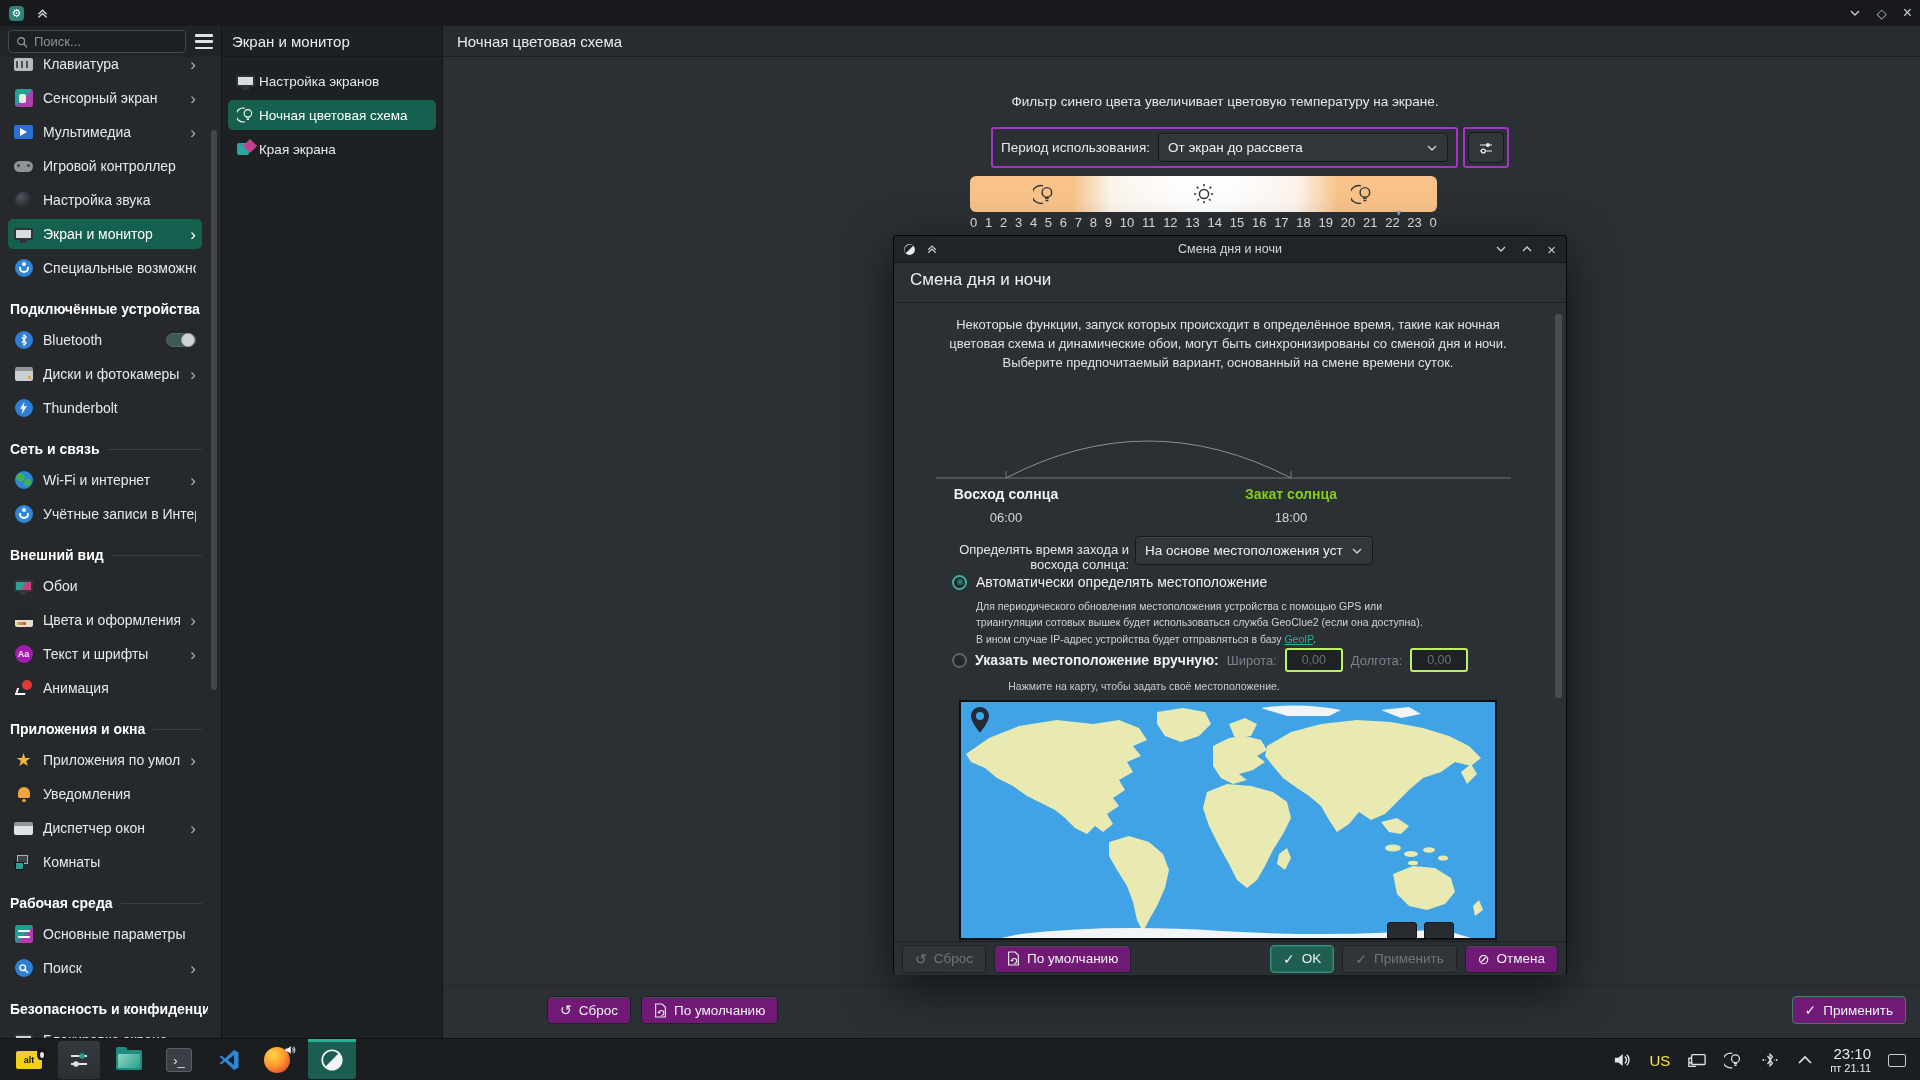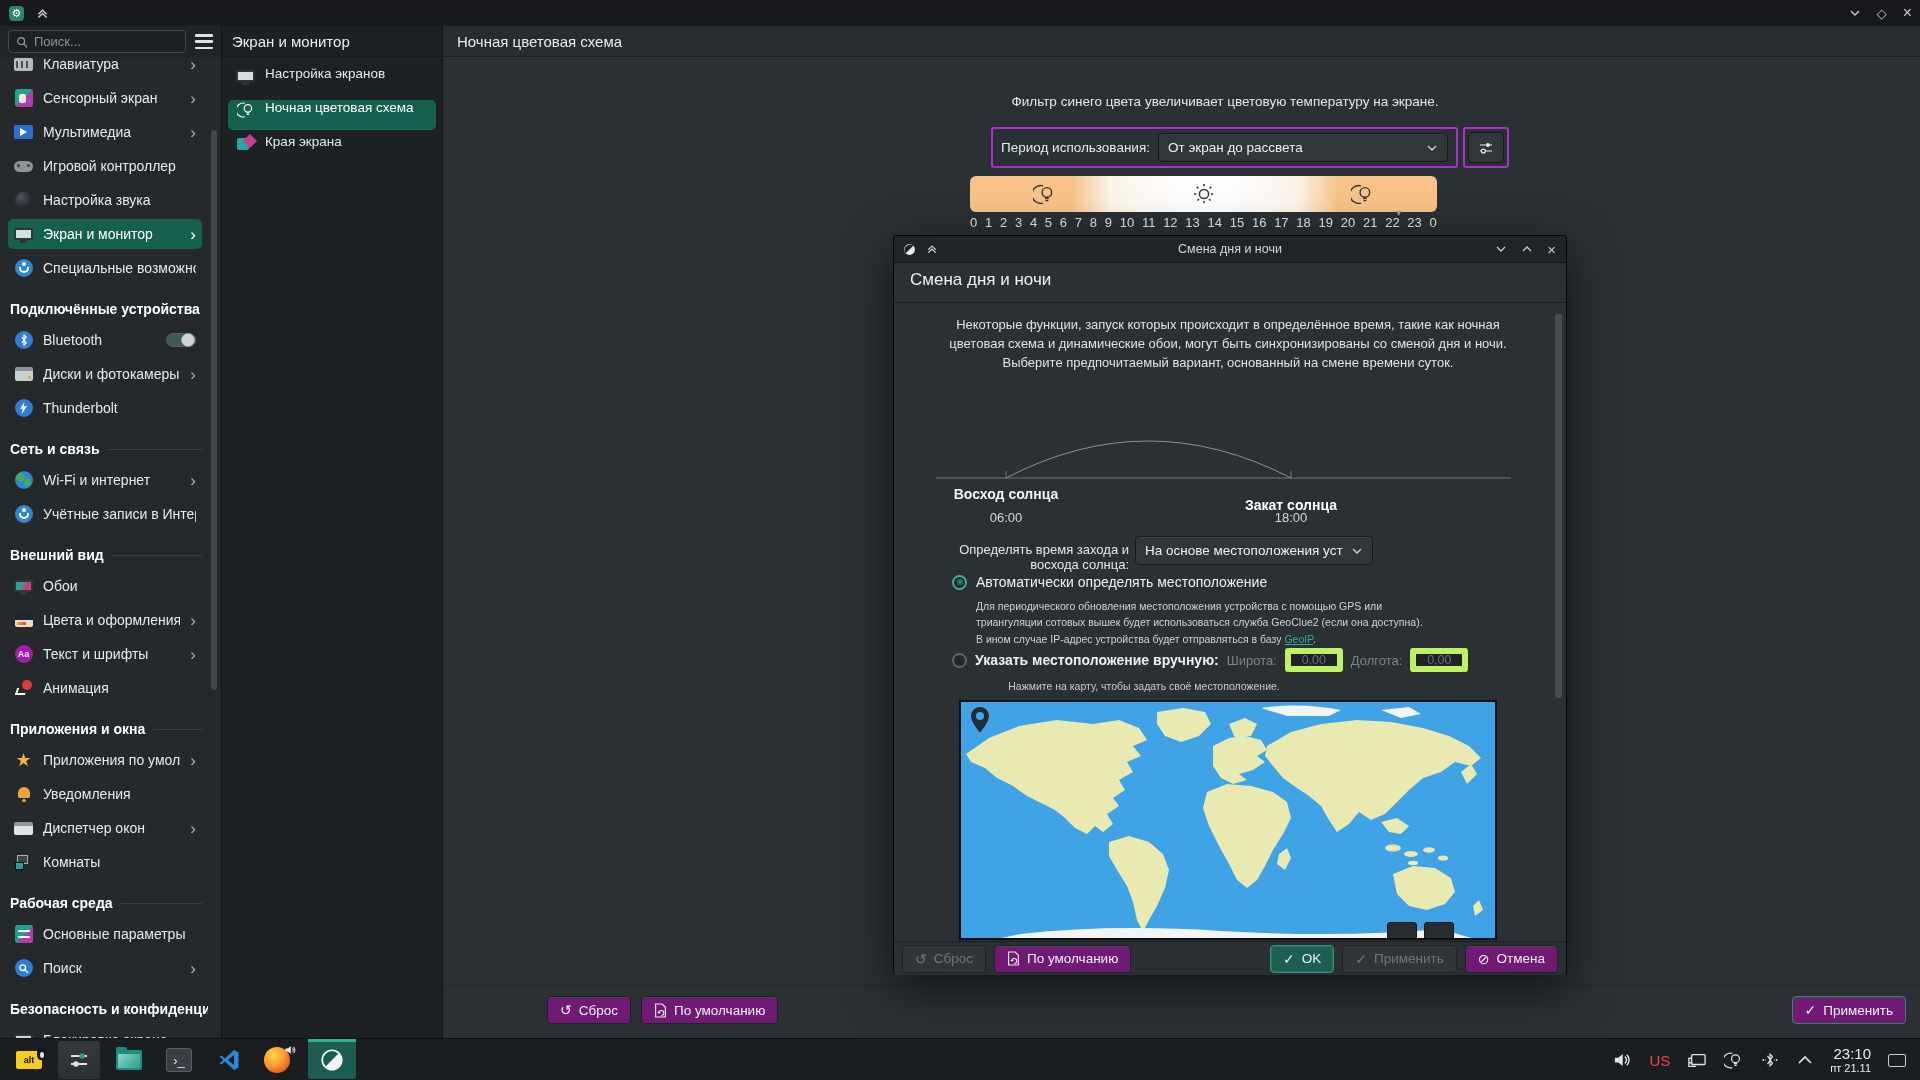--- a/index.html
+++ b/index.html
@@ -83,21 +83,21 @@
   .ic-rooms i{position:absolute;left:2px;top:0;width:11px;height:9px;background:#3e444a;border:1px solid #aab1b6;}
   .ic-rooms b{position:absolute;left:0;bottom:0;width:9px;height:8px;background:#2aa196;border:1px solid #0f1214;}
   .ic-quick{width:18px;height:18px;border-radius:3px;background:linear-gradient(135deg,#1f9e90 55%,#b13cae 55%);position:relative;}
   .ic-quick i,.ic-quick b{position:absolute;left:3px;height:2px;background:#fff;border-radius:1px;}
   .ic-quick i{top:5px;width:12px;}.ic-quick b{top:11px;width:12px;}
   .ic-lock{width:19px;height:12px;border:2px solid #32373c;background:#cfd4d8;border-radius:2px;}
   
   .toggle{width:30px;height:14px;border-radius:7px;background:#3e5a54;border:1px solid #55625e;position:relative;flex:0 0 30px;}
   .toggle i{position:absolute;right:0px;top:-1px;width:14px;height:14px;border-radius:50%;background:#cfd4d8;border:1px solid #9aa0a5;}
   
-  .mrow{display:flex;align-items:flex-start;height:30px;margin:4px 6px 0 6px;gap:10px;border-radius:5px;padding:0 8px;font-size:13.5px;color:#e6eaec;}
+  .mrow{display:flex;align-items:center;height:30px;margin:4px 6px 0 6px;gap:4px;border-radius:5px;padding:0 8px;font-size:13.5px;color:#e6eaec;}
   .mrow:first-child{margin-top:9px;}
   .mrow.sel{background:#15604e;color:#fff;}
   .ic-edges{width:18px;height:16px;position:relative;}
   .ic-edges i{position:absolute;left:0;top:2px;width:12px;height:12px;background:#28a7a0;border-radius:2px;}
   .ic-edges b{position:absolute;right:0;top:0;width:10px;height:10px;background:#c2408f;transform:rotate(45deg);}
   
   .intro{position:absolute;left:400px;top:37px;width:764px;text-align:center;font-size:13.5px;color:#e3e7ea;}
   .hl{border:2.5px solid #a733c9;border-radius:3px;}
   .period-box{position:absolute;left:548px;top:70px;width:467px;height:41px;display:flex;align-items:center;padding:0 8px;gap:8px;}
   .period-label{font-size:13.5px;color:#e6eaec;white-space:nowrap;}
@@ -130,35 +130,35 @@
   .dlg-tb{position:absolute;left:0;top:0;right:0;height:27px;background:#202327;border-bottom:1px solid #141719;
     display:flex;align-items:center;border-radius:3px 3px 0 0;}
   .dlg-tb .title{position:absolute;left:0;right:0;text-align:center;font-size:12.5px;color:#d3d7da;}
   .dlg-tb .lefticons{display:flex;align-items:center;gap:10px;margin-left:9px;z-index:1;}
   .dlg-tb .righticons{position:absolute;right:10px;display:flex;align-items:center;gap:14px;color:#c8cdd1;}
   .dlg-head{position:absolute;left:16px;top:34px;font-size:17px;color:#eef1f3;}
   .dlg-hdiv{position:absolute;left:0;right:0;top:66px;height:1px;background:#1c1f22;}
   .dlg-body-text{position:absolute;left:40px;top:80px;width:588px;text-align:center;font-size:13px;line-height:1.45;color:#dfe3e5;}
   .dlg-arc{position:absolute;left:40px;top:162px;}
   .sunrise-l{position:absolute;left:32px;top:250px;width:160px;text-align:center;font-weight:bold;font-size:14px;color:#f2f4f6;}
-  .sunset-l{position:absolute;left:317px;top:261px;width:160px;text-align:center;font-weight:bold;font-size:14px;color:#ffffff;}
+  .sunset-l{position:absolute;left:317px;top:250px;width:160px;text-align:center;font-weight:bold;font-size:14px;color:#84cc16;}
   .sunrise-t{position:absolute;left:32px;top:274px;width:160px;text-align:center;font-size:13px;color:#d4d8da;}
   .sunset-t{position:absolute;left:317px;top:274px;width:160px;text-align:center;font-size:13px;color:#d4d8da;}
   .detect-label{position:absolute;left:20px;top:306px;width:215px;text-align:right;font-size:13px;color:#e3e7ea;}
   .detect-select{position:absolute;left:241px;top:300px;width:238px;}
   .radio{width:15px;height:15px;border-radius:50%;border:2px solid #5b6368;flex:0 0 15px;position:relative;background:#24282b;}
   .radio.on{border-color:#3daf9c;}
   .radio.on::after{content:"";position:absolute;left:2.5px;top:2.5px;width:6px;height:6px;border-radius:50%;background:#e8f4f1;box-shadow:0 0 0 2px #1d6355 inset;background:#3daf9c;}
   .row-auto{position:absolute;left:58px;top:338px;display:flex;align-items:center;gap:9px;font-size:14px;color:#eef1f3;}
   .auto-desc{position:absolute;left:82px;top:362px;width:452px;font-size:10.5px;line-height:1.55;color:#cfd4d7;}
   .auto-desc a{color:#2fae9b;text-decoration:underline;}
   .row-manual{position:absolute;left:58px;top:412px;display:flex;align-items:center;gap:8px;}
   .row-manual .bold{font-weight:bold;font-size:14px;color:#eef1f3;}
   .row-manual .dim{font-size:13px;color:#7c838a;}
-  .coord{width:58px;height:24px;background:#1e2225;border:6px solid #bef264;border-radius:3px;
+  .coord{width:58px;height:24px;background:#1e2225;border:2px solid #bef264;border-radius:3px;
     color:#6a7075;font-size:12.5px;text-align:center;font-family:"Liberation Sans","DejaVu Sans",sans-serif;}
   .map-hint{position:absolute;left:58px;top:444px;width:384px;text-align:center;font-size:10.5px;color:#c7ccd0;}
   .map{position:absolute;left:65px;top:464px;width:538px;height:240px;border:2px solid #0e1011;background:#3fa3e6;overflow:hidden;}
   .map-pin{position:absolute;left:6px;top:4px;}
   .map-zoom{position:absolute;width:30px;height:19px;background:#282c30;border:1px solid #15181a;border-radius:3px;bottom:-3px;}
   .mz1{right:78px;} .mz2{right:41px;}
   .dlg-foot{position:absolute;left:0;right:0;top:705px;height:34px;background:#2a2f33;border-top:1px solid #1d2023;
     display:flex;align-items:center;padding:0 8px;gap:8px;border-radius:0 0 3px 3px;}
   .dlg-scroll{position:absolute;right:4px;top:78px;width:7px;height:384px;border-radius:3px;background:#474d52;}
   
@@ -171,21 +171,21 @@
     display:flex;align-items:center;justify-content:center;position:relative;}
   .alt-badge i{position:absolute;right:-4px;top:-4px;width:9px;height:13px;background:#14171a;border-radius:45% 45% 40% 40%;}
   .alt-badge i::after{content:"";position:absolute;left:2.5px;top:5px;width:4px;height:6px;background:#e8e3da;border-radius:50%;}
   .ff-icon{width:26px;height:26px;border-radius:50%;background:radial-gradient(circle at 35% 30%,#ffd54a 0%,#ff9a2e 45%,#e4572e 78%,#b23b7c 100%);position:relative;}
   .folder-icon{width:26px;height:20px;background:#1f8d7f;border-radius:2px;position:relative;}
   .folder-icon::before{content:"";position:absolute;left:0;top:-3px;width:11px;height:4px;background:#1f8d7f;border-radius:2px 2px 0 0;}
   .folder-icon::after{content:"";position:absolute;left:2px;top:4px;right:2px;bottom:2px;background:linear-gradient(135deg,#8fd4c5,#2aa08f);border-radius:1px;}
   .term-icon{width:26px;height:24px;background:#3a3f45;border:1px solid #5a6066;border-radius:3px;color:#e8ebee;
     font-size:13px;display:flex;align-items:center;justify-content:center;}
   .tray{position:absolute;right:0;top:0;height:42px;display:flex;align-items:center;gap:17px;padding-right:14px;color:#dfe3e6;}
-  .tray .us{font-size:15px;color:#ef4444;}
+  .tray .us{font-size:15px;color:#fde047;}
   .clock{text-align:right;line-height:1.15;color:#e2ecf3;}
   .clock .t{font-size:15px;}
   .clock .d{font-size:11px;}
   .showdesk{width:18px;height:13px;border:1.5px solid #c8cdd1;border-radius:2px;}
 </style>
 </head>
 <body>
 
 <div class="screen">
 

